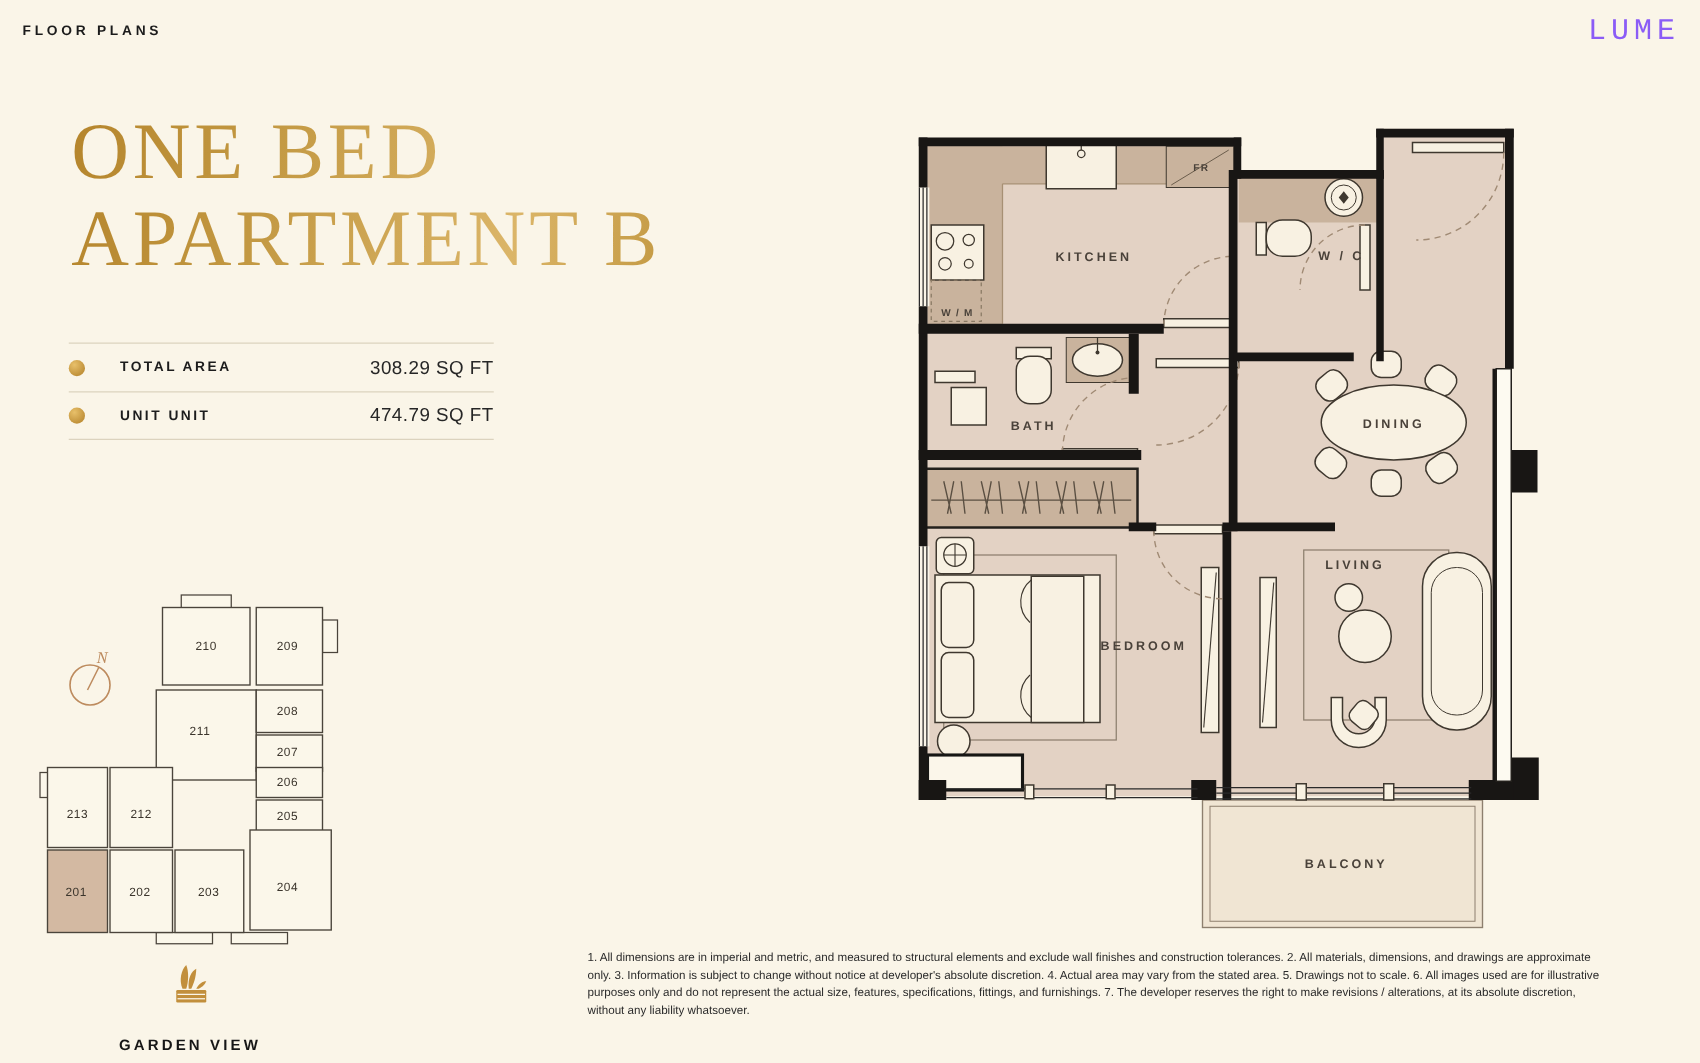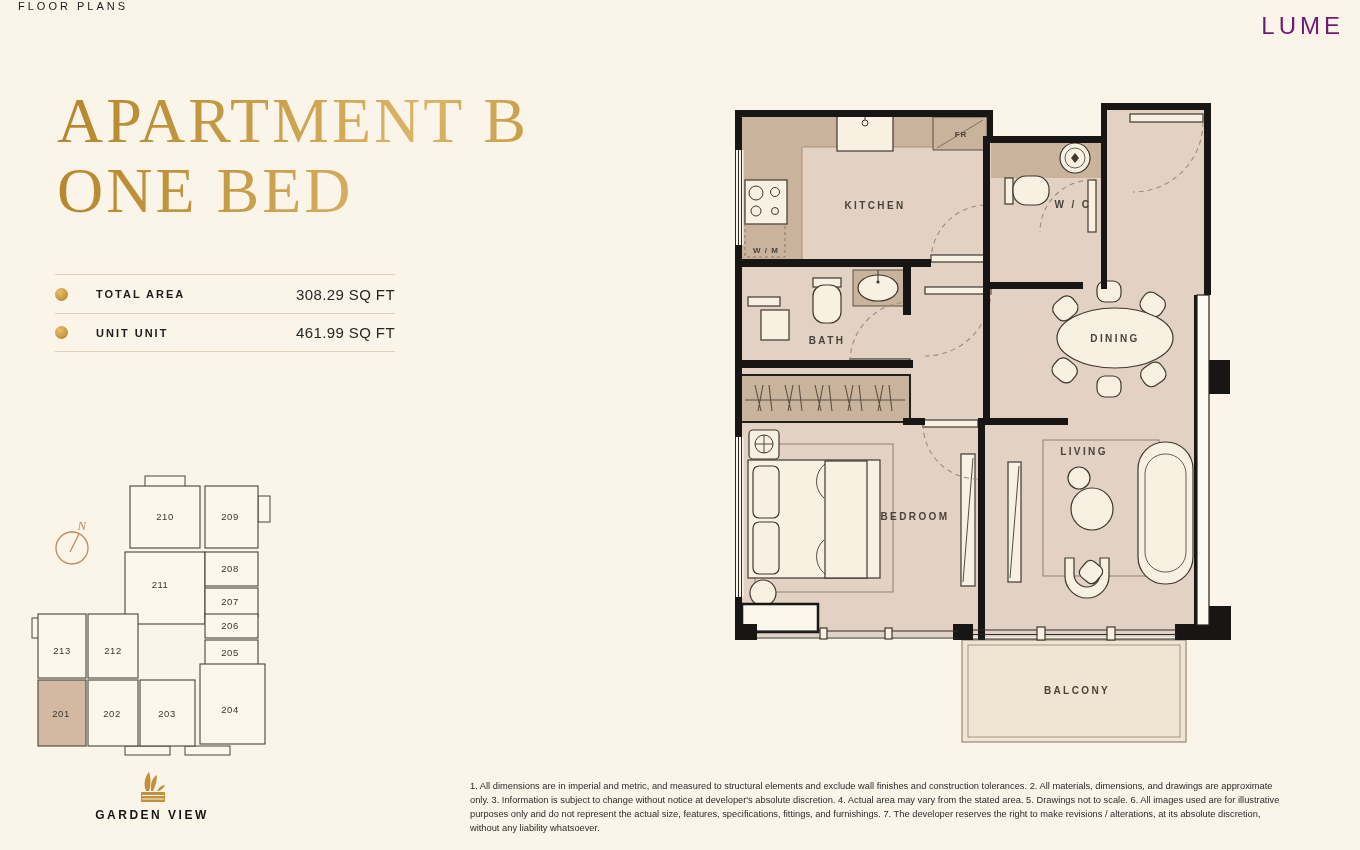--- a/index.html
+++ b/index.html
@@ -6,22 +6,22 @@
     --page-bg:#FAF5E8; --ink:#1b1b1b; --gold:#C49A44; --gold-light:#DBB568; --gold-dark:#B5852C;
     --floor:#E3D2C4; --wet:#C9B39D; --balcony-floor:#F0E5D3; --wall:#181614;
     --keyplan-highlight:#D3B9A2; --keyplan-line:#4a443b; --compass:#BD8B5E;
     --furniture:#F8F1E2; --arc:#a08a74; --label:#4a423a; --rule:#DCD3BE;
   }
   *{margin:0;padding:0;box-sizing:border-box}
   html,body{width:1360px;height:850px;overflow:hidden}
   body{position:relative;background:var(--page-bg);font-family:"Liberation Sans",sans-serif;color:var(--ink)}
   .abs{position:absolute}
 
-  .eyebrow{left:18px;top:0;font-size:11px;font-weight:400;letter-spacing:3px;color:var(--ink)}
-  .brand{right:16px;top:12px;font-family:Liberation Sans, sans-serif;font-size:24px;letter-spacing:4px;color:#701a75}
+  .eyebrow{left:18px;top:19px;font-size:11px;font-weight:700;letter-spacing:3px;color:var(--ink)}
+  .brand{right:16px;top:12px;font-family:Liberation Mono, monospace;font-size:24px;letter-spacing:4px;color:#8b5cf6}
 
   .title{left:57px;top:86px;font-family:"Liberation Serif",serif;font-size:64px;line-height:70px;
     letter-spacing:3px;font-weight:400;
     background:linear-gradient(100deg,var(--gold-dark) 0%,var(--gold) 35%,var(--gold-light) 75%,var(--gold) 100%);
     -webkit-background-clip:text;background-clip:text;-webkit-text-fill-color:transparent;color:var(--gold)}
 
   .areas{left:55px;top:274px;width:340px}
   .area-row{display:flex;align-items:center;height:39px;border-top:1px solid var(--rule)}
   .area-row:last-child{border-bottom:1px solid var(--rule)}
   .dot{width:13px;height:13px;border-radius:50%;background:radial-gradient(circle at 35% 30%,#E8C06A,#C1923B 70%);flex:0 0 13px}
@@ -29,57 +29,57 @@
   .area-value{margin-left:auto;font-size:15px;color:#262626;letter-spacing:.4px}
 
   .keyplan{left:30px;top:468px}
   .keyplan .unit{fill:#FBF7EA;stroke:var(--keyplan-line);stroke-width:1.1}
   .keyplan .unit.hl{fill:var(--keyplan-highlight)}
   .keyplan .tab{fill:#FBF7EA;stroke:var(--keyplan-line);stroke-width:1}
   .keyplan text{font-size:9.5px;fill:#3b352c;letter-spacing:.5px;text-anchor:middle}
   .keyplan .north{font-family:"Liberation Serif",serif;font-style:italic;font-size:13px;fill:var(--compass)}
 
   .garden{left:92px;top:768px;width:120px;text-align:center}
-  .garden-label{margin-top:0;font-size:12px;font-weight:700;letter-spacing:2.5px;color:#161616}
-
-  .disclaimer{left:470px;top:779px;width:812px;font-size:9.3px;line-height:14px;color:#2b2b2b}
+  .garden-label{margin-top:20px;font-size:12px;font-weight:700;letter-spacing:2.5px;color:#161616}
+
+  .disclaimer{left:470px;top:759px;width:812px;font-size:9.3px;line-height:14px;color:#2b2b2b}
 
   
   .plan{left:725px;top:92px}
   .wallf{fill:var(--wall)}
   .floorf{fill:var(--floor)}
   .wetf{fill:var(--wet)}
   .furn{fill:var(--furniture);stroke:#3f382f;stroke-width:1.2}
   .thin{fill:none;stroke:#8d7f6e;stroke-width:1}
   .arc{fill:none;stroke:var(--arc);stroke-width:1.1;stroke-dasharray:5 4}
   .winline{stroke:#2a2a2a;stroke-width:1;fill:none}
   .room-label{font:600 10px "Liberation Sans",sans-serif;letter-spacing:2.4px;fill:var(--label);text-anchor:middle}
   .mini-label{font:700 8px "Liberation Sans",sans-serif;letter-spacing:1px;fill:#4a423a;text-anchor:middle}
 </style>
 </head>
 <body>
 
 <div class="abs eyebrow">FLOOR PLANS</div>
 <div class="abs brand">LUME</div>
 
 <div class="abs title">
+  <div>ONE BED</div>
   <div>APARTMENT B</div>
-  <div>ONE BED</div>
 </div>
 
 <div class="abs areas">
   <div class="area-row">
     <span class="dot"></span>
     <span class="area-label">TOTAL AREA</span>
     <span class="area-value">308.29 SQ FT</span>
   </div>
   <div class="area-row">
     <span class="dot"></span>
     <span class="area-label">UNIT UNIT</span>
-    <span class="area-value">461.99 SQ FT</span>
+    <span class="area-value">474.79 SQ FT</span>
   </div>
 </div>
 
 <svg class="abs keyplan" width="250" height="290" viewBox="0 0 250 290">
   <g>
     <circle cx="42" cy="80" r="16" fill="none" stroke="var(--compass)" stroke-width="1.3"></circle>
     <line x1="49" y1="66" x2="40" y2="84" stroke="var(--compass)" stroke-width="1.2"></line>
     <text class="north" x="52" y="62">N</text>
   </g>
   <g>

